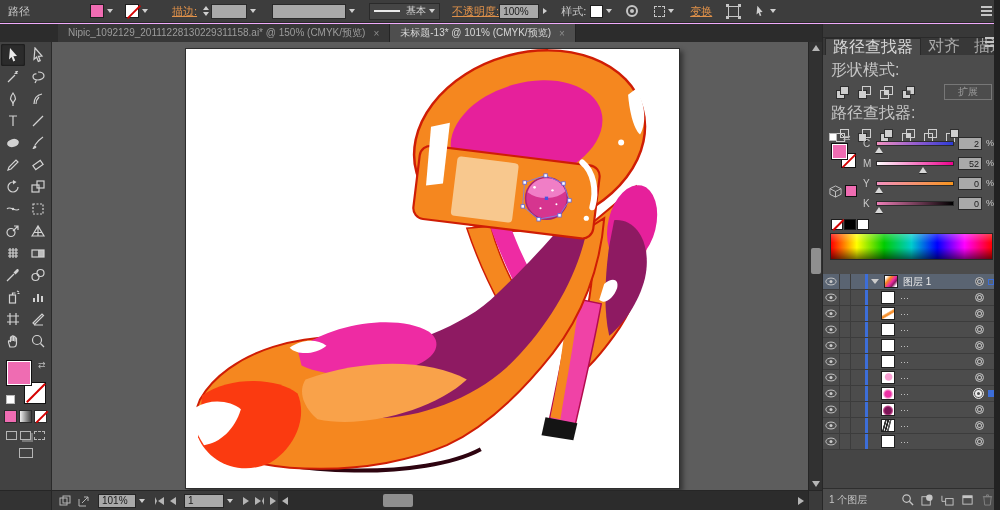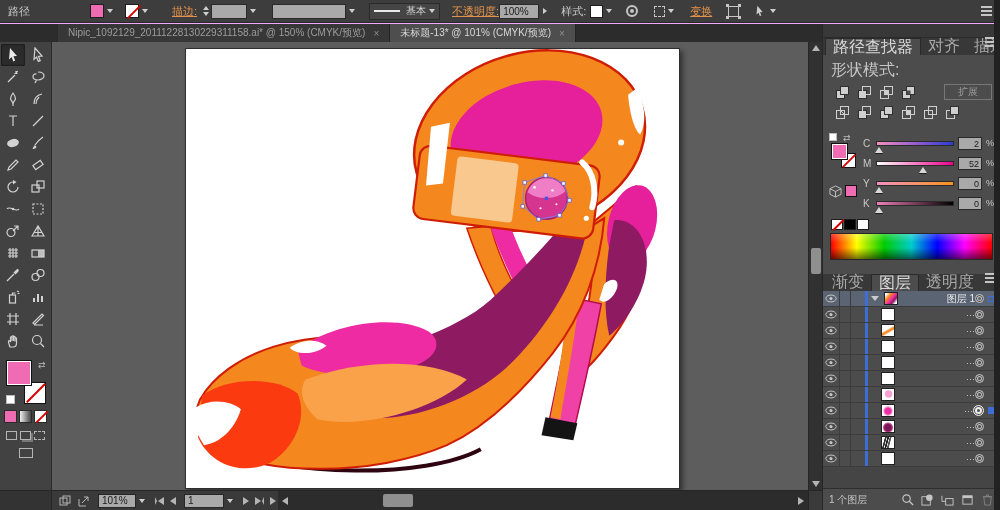--- a/index.html
+++ b/index.html
@@ -126,21 +126,21 @@
   .l-edit{width:11px;height:100%;border-right:1px solid #3c3c3c;flex:none;}
   .l-blue{width:3px;height:100%;background:#3d6ed8;margin-left:14px;flex:none;}
   .l-tri{width:0;height:0;border-left:4px solid transparent;border-right:4px solid transparent;border-top:5px solid #ccc;margin-left:3px;flex:none;}
   .th{width:14px;height:13px;background:#fff;border:1px solid #1f1f1f;margin-left:5px;flex:none;}
   .th-shoe{background:linear-gradient(130deg,#fff 10%,#f5871f 32%,#ee2ba3 55%,#8e1a62 72%,#fff 90%);}
   .th-orange-curve{background:linear-gradient(150deg,#fff 40%,#f6a14c 48%,#f5871f 58%,#fff 68%);}
   .th-pink-blob{background:radial-gradient(circle at 55% 45%,#f8a0d2 0 36%,#fff 48%);}
   .th-magenta-shape{background:radial-gradient(circle at 50% 55%,#ec2fa4 0 34%,#f8a0d2 50%,#fff 62%);}
   .th-purple-shape{background:radial-gradient(circle at 50% 60%,#7d1557 0 36%,#c04a8e 50%,#fff 62%);}
   .th-dark-glyph{background:linear-gradient(105deg,#fff 18%,#333 22% 30%,#fff 34%,#222 38% 46%,#fff 50%,#555 54% 62%,#fff 66%);}
-  .l-name{font-size:9px;color:#cfcfcf;margin-left:5px;flex:1;white-space:nowrap;overflow:hidden;text-align:right;}
+  .l-name{font-size:9px;color:#cfcfcf;margin-left:5px;flex:1;white-space:nowrap;overflow:hidden;}
   .lrow.hdr .l-name{color:#eee;font-size:10px;}
   .tgt{width:9px;height:9px;border-radius:50%;border:1px solid #c2c2c2;box-shadow:inset 0 0 0 1px #4c4c4c,inset 0 0 0 2px #c2c2c2;flex:none;margin-right:4px;cursor:pointer;}
   .tgt.sel{width:11px;height:11px;border-color:#ececec;box-shadow:inset 0 0 0 1px #4c4c4c,inset 0 0 0 3px #ececec;}
   .ind{width:12px;flex:none;display:flex;align-items:center;}
   .ind .fsq{width:7px;height:7px;background:#3d6ed8;}
   .ind .hsq{width:6px;height:6px;border:1px solid #3d6ed8;}
   .lr-scroll{position:absolute;right:0;top:0;width:5px;height:100%;background:#3a3a3a;}
   .lr-scroll i{position:absolute;right:0;top:2px;width:5px;height:28px;background:#969696;border-radius:2px;}
   .layer-footer{flex:none;height:22px;border-top:1px solid #2e2e2e;display:flex;align-items:center;padding:0 6px;background:#4c4c4c;}
   .lf-label{font-size:10px;color:#c5c5c5;flex:1;}
@@ -517,20 +517,21 @@
           </span>
           <span class="pf-btn">
             <svg class="ic" width="16" height="15" viewBox="0 0 16 15">
               <rect x="2.5" y="5.5" width="8" height="8" fill="#cfcfcf" stroke="#2f2f2f" stroke-width="1"></rect>
               <rect x="6.5" y="1.5" width="8" height="8" fill="#cfcfcf" stroke="#2f2f2f" stroke-width="1"></rect>
               <rect x="6.5" y="5.5" width="4" height="4" fill="#4c4c4c" stroke="none"></rect>
             </svg>
           </span>
           <span class="expand-btn">扩展</span>
         </div>
+      <div class="pf-label">路径查找器:</div>
       <div class="pf-row" id="pathfinder-row">
           <span class="pf-btn">
             <svg class="ic" width="16" height="15" viewBox="0 0 16 15">
               <rect x="2.5" y="5.5" width="8" height="8" fill="none" stroke="#cfcfcf" stroke-width="1"></rect>
               <rect x="6.5" y="1.5" width="8" height="8" fill="none" stroke="#cfcfcf" stroke-width="1"></rect>
               <path d="M6.5 5.5 L10.5 9.5" stroke="#cfcfcf"></path>
             </svg>
           </span>
           <span class="pf-btn">
             <svg class="ic" width="16" height="15" viewBox="0 0 16 15">
@@ -616,26 +617,20 @@
           </div>
       </div>
       <div class="mini-sw-row">
         <span class="mini-sw nones"></span>
         <span class="mini-sw black"></span>
         <span class="mini-sw"></span>
       </div>
       <div class="spectrum"></div>
     </div>
 
-    <div class="ptabs">
-      <span class="ptab">渐变</span>
-      <span class="ptab active">图层</span>
-      <span class="ptab">透明度</span>
-      <span class="menu-ic pmenu"></span>
-    </div>
     <div class="layer-rows" id="layer-rows">
         <div class="lrow hdr">
           <span class="l-eye">
             <svg class="ic" width="12" height="9" viewBox="0 0 14 10">
               <ellipse cx="7" cy="5" rx="6" ry="4" fill="none" stroke="#c9c9c9" stroke-width="1.1"></ellipse>
               <circle cx="7" cy="5" r="1.8" fill="#c9c9c9"></circle>
             </svg>
           </span>
           <span class="l-edit"></span>
           <span class="l-blue"></span>

